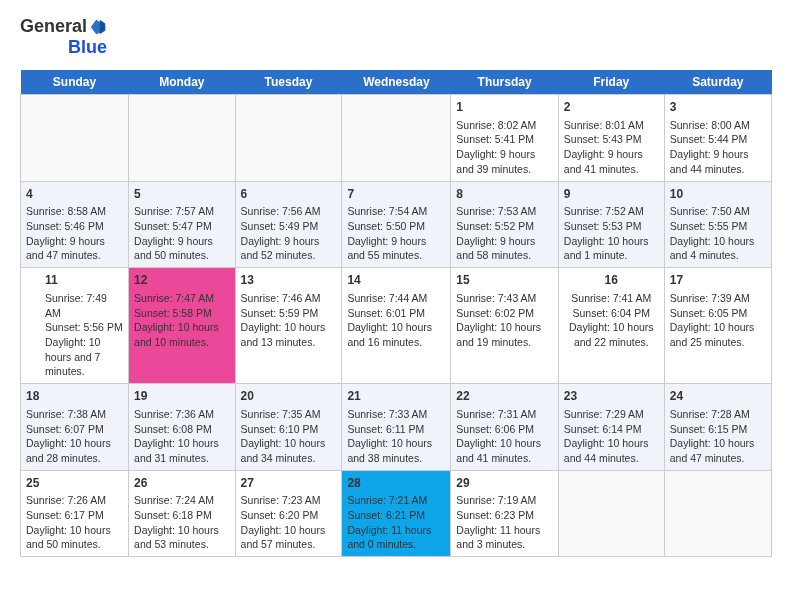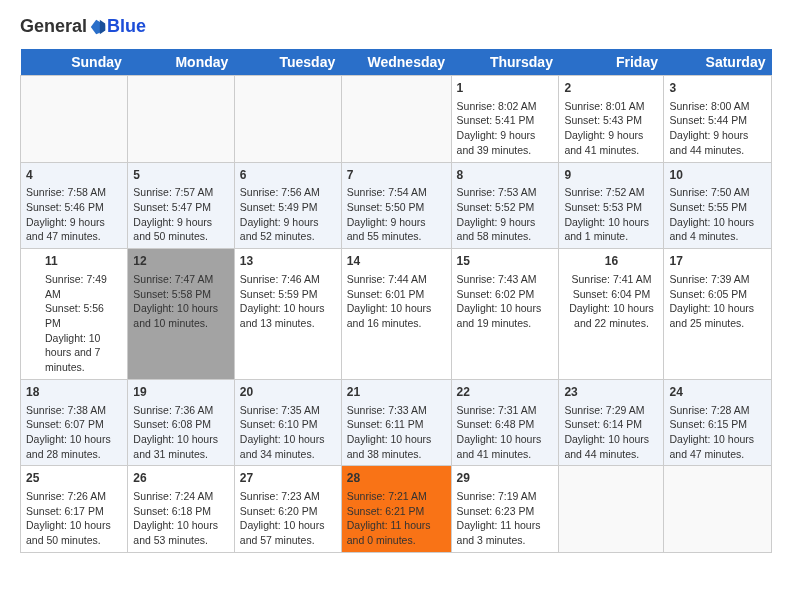--- a/index.html
+++ b/index.html
@@ -11,21 +11,21 @@
       padding: 16px 20px;
     }
     .header-area {
       display: flex;
       justify-content: space-between;
       align-items: flex-start;
       margin-bottom: 12px;
     }
     .logo {
       display: flex;
-      flex-direction: row;
+      flex-direction: column;
       align-items: flex-end;
     }
     .logo-text {
       display: flex;
       align-items: center;
     }
     .logo-general {
       font-size: 18px;
       font-weight: bold;
       color: #333;
@@ -53,24 +53,24 @@
       color: #555;
     }
     table {
       width: 100%;
       border-collapse: collapse;
       font-size: 11px;
     }
     .day-header {
       background-color: #2a6fc9;
       color: #fff;
-      text-align: right;
+      text-align: center;
       padding: 5px 6px;
       font-weight: bold;
-      font-size: 14px;
+      font-size: 12px;
     }
     td {
       border: 1px solid #ccc;
       vertical-align: top;
       padding: 4px 5px;
       width: 113px;
       min-height: 70px;
       height: 80px;
       color: #333;
       font-size: 10.5px;
@@ -146,21 +146,21 @@
         <td style="background-color: rgb(255, 255, 255);">
           <span class="day-number">3</span>
           <div>Sunrise: 8:00 AM</div>
           <div>Sunset: 5:44 PM</div>
           <div>Daylight: 9 hours and 44 minutes.</div>
         </td>
       </tr>
       <tr>
         <td style="background-color: rgb(240, 244, 250);">
           <span class="day-number">4</span>
-          <div>Sunrise: 7:58 AM</div>
+          <div>Sunrise: 8:58 AM</div>
           <div>Sunset: 5:46 PM</div>
           <div>Daylight: 9 hours and 47 minutes.</div>
         </td>
         <td style="background-color: rgb(240, 244, 250);">
           <span class="day-number">5</span>
           <div>Sunrise: 7:57 AM</div>
           <div>Sunset: 5:47 PM</div>
           <div>Daylight: 9 hours and 50 minutes.</div>
         </td>
         <td style="background-color: rgb(240, 244, 250);">
@@ -194,21 +194,21 @@
           <div>Daylight: 10 hours and 4 minutes.</div>
         </td>
       </tr>
       <tr>
         <td style="background-color: rgb(255, 255, 255); padding-left: 24px;">
           <span class="day-number">11</span>
           <div>Sunrise: 7:49 AM</div>
           <div>Sunset: 5:56 PM</div>
           <div>Daylight: 10 hours and 7 minutes.</div>
         </td>
-        <td style="background-color: #a3a3a3; margin-top: 36px;">
+        <td style="background-color: #ec4899; margin-top: 36px;">
           <span class="day-number">12</span>
           <div>Sunrise: 7:47 AM</div>
           <div>Sunset: 5:58 PM</div>
           <div>Daylight: 10 hours and 10 minutes.</div>
         </td>
         <td style="background-color: rgb(255, 255, 255);">
           <span class="day-number">13</span>
           <div>Sunrise: 7:46 AM</div>
           <div>Sunset: 5:59 PM</div>
           <div>Daylight: 10 hours and 13 minutes.</div>
@@ -259,21 +259,21 @@
         </td>
         <td style="background-color: rgb(240, 244, 250);">
           <span class="day-number">21</span>
           <div>Sunrise: 7:33 AM</div>
           <div>Sunset: 6:11 PM</div>
           <div>Daylight: 10 hours and 38 minutes.</div>
         </td>
         <td style="background-color: rgb(240, 244, 250);">
           <span class="day-number">22</span>
           <div>Sunrise: 7:31 AM</div>
-          <div>Sunset: 6:48 PM</div>
+          <div>Sunset: 6:06 PM</div>
           <div>Daylight: 10 hours and 41 minutes.</div>
         </td>
         <td style="background-color: rgb(240, 244, 250);">
           <span class="day-number">23</span>
           <div>Sunrise: 7:29 AM</div>
           <div>Sunset: 6:14 PM</div>
           <div>Daylight: 10 hours and 44 minutes.</div>
         </td>
         <td style="background-color: rgb(240, 244, 250);">
           <span class="day-number">24</span>
@@ -294,21 +294,21 @@
           <div>Sunrise: 7:24 AM</div>
           <div>Sunset: 6:18 PM</div>
           <div>Daylight: 10 hours and 53 minutes.</div>
         </td>
         <td style="background-color: rgb(255, 255, 255);">
           <span class="day-number">27</span>
           <div>Sunrise: 7:23 AM</div>
           <div>Sunset: 6:20 PM</div>
           <div>Daylight: 10 hours and 57 minutes.</div>
         </td>
-        <td style="background-color: #f97316;">
+        <td style="background-color: #0ea5e9;">
           <span class="day-number">28</span>
           <div>Sunrise: 7:21 AM</div>
           <div>Sunset: 6:21 PM</div>
           <div>Daylight: 11 hours and 0 minutes.</div>
         </td>
         <td style="background-color: rgb(255, 255, 255);">
           <span class="day-number">29</span>
           <div>Sunrise: 7:19 AM</div>
           <div>Sunset: 6:23 PM</div>
           <div>Daylight: 11 hours and 3 minutes.</div>

